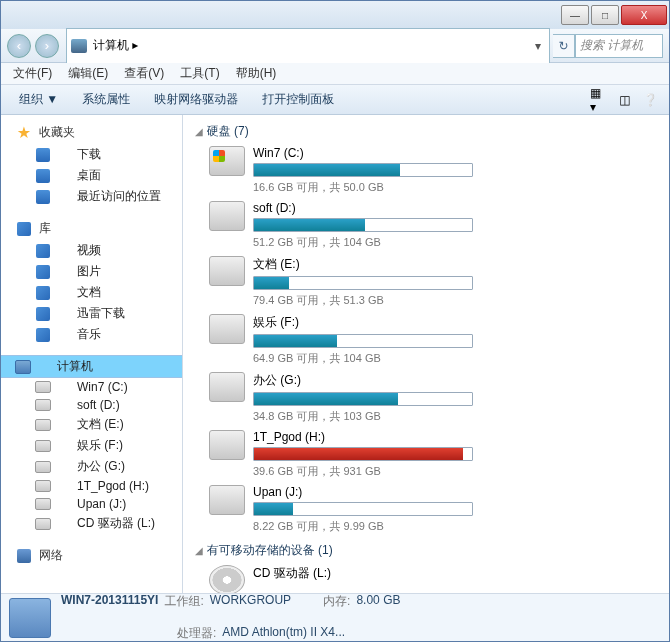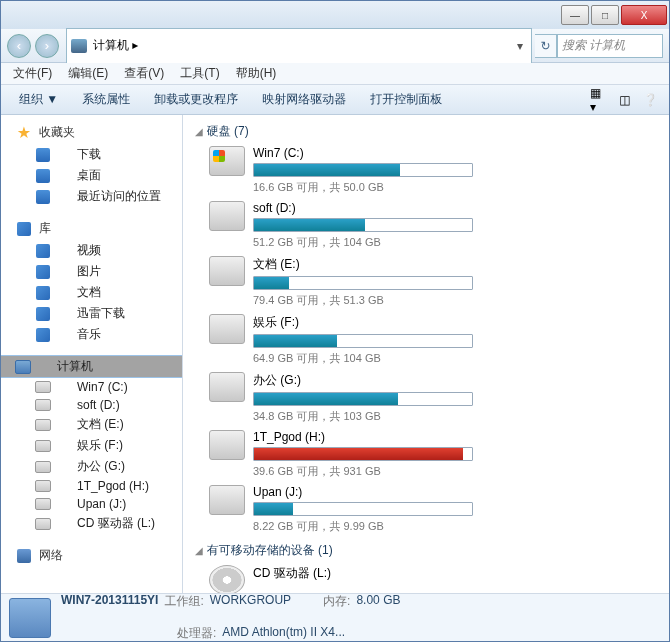--- a/index.html
+++ b/index.html
@@ -6,36 +6,36 @@
 body{background:#fff;width:670px;height:642px;overflow:hidden;position:relative;}
 .window{border:1px solid #5a7ca8;background:#fff;width:670px;height:642px;display:flex;flex-direction:column;}
 .titlebar{height:28px;background:linear-gradient(#e8f0f8,#d4e2f0);display:flex;align-items:center;justify-content:flex-end;padding:0 2px;}
 .tb-btn{width:28px;height:20px;margin-left:2px;display:flex;align-items:center;justify-content:center;border:1px solid #888;border-radius:2px;background:linear-gradient(#f8f8f8,#d8d8d8);font-size:10px;color:#333;}
 .tb-close{background:linear-gradient(#e88,#c33);color:#fff;border-color:#a22;width:46px;}
 .navbar{height:34px;background:linear-gradient(#f4f8fc,#e0eaf4);display:flex;align-items:center;padding:0 6px;border-bottom:1px solid #bcd;}
 .nav-circle{width:24px;height:24px;border-radius:50%;background:radial-gradient(#cde,#9bc);border:1px solid #7aa;margin-right:4px;display:flex;align-items:center;justify-content:center;color:#fff;font-size:13px;}
 .address{flex:1;height:36px;border:1px solid #9bc;background:#fff;display:flex;align-items:center;padding:0 4px;margin:0 3px;}
 .addr-ico{width:16px;height:14px;background:linear-gradient(#7ac,#468);margin-right:6px;border-radius:2px;}
 .addr-dd{width:14px;text-align:center;color:#555;}
-.search{width:106px;height:24px;border:1px solid #9bc;background:#fff;display:flex;align-items:center;padding:0 4px;color:#888;font-style:italic;}
+.search{width:88px;height:24px;border:1px solid #9bc;background:#fff;display:flex;align-items:center;padding:0 4px;color:#888;font-style:italic;}
 .refresh{width:22px;height:24px;border:1px solid #9bc;border-left:0;display:flex;align-items:center;justify-content:center;background:#f4f8fc;color:#468;}
 .menubar{height:22px;background:#f4f8fc;display:flex;align-items:flex-end;padding:0 4px;border-bottom:1px solid #d0dae6;}
 .menubar span{padding:2px 8px;color:#333;}
 .toolbar{height:30px;background:linear-gradient(#f0f6fc,#dce8f4);display:flex;align-items:center;padding:0 8px;border-bottom:1px solid #bcd;}
 .toolbar .tl{padding:3px 10px;color:#1a3a5a;margin-right:4px;}
 .toolbar-right{margin-left:auto;display:flex;align-items:center;gap:6px;}
 .tbico{width:20px;height:20px;display:flex;align-items:center;justify-content:center;border:1px solid transparent;border-radius:2px;}
 .body{flex:1;display:flex;overflow:hidden;}
 .sidebar{width:182px;border-right:1px solid #d0dae6;overflow:hidden;padding:4px 0;background:#fff;}
 .side-group{margin:2px 0;}
 .side-hdr{display:flex;align-items:center;padding:3px 6px 3px 14px;color:#333;}
 .side-hdr .ico{width:18px;height:16px;margin-right:6px;display:flex;align-items:center;justify-content:center;}
 .side-item{display:flex;align-items:center;padding:2px 6px 2px 34px;color:#222;gap:20px;}
 .side-item .ico{width:16px;height:14px;margin-right:6px;display:flex;align-items:center;justify-content:center;}
-.side-item.sel{background:#a3a3a3;border:1px solid #9cc3e8;border-left:0;border-right:0;}
+.side-item.sel{background:#7dd3fc;border:1px solid #9cc3e8;border-left:0;border-right:0;}
 .star{color:#f9b233;font-size:16px;}
 .libico{width:14px;height:14px;background:linear-gradient(135deg,#4a90d9,#2a6ab9);border-radius:2px;}
 .compico{width:16px;height:14px;background:linear-gradient(#7aa9d4,#4a7db8);border:1px solid #3a6da8;border-radius:2px;position:relative;}
 .driveico{width:16px;height:12px;background:linear-gradient(#e8e8e8,#c8c8c8);border:1px solid #999;border-radius:2px;}
 .netico{width:14px;height:14px;background:linear-gradient(#6a9ad4,#3a6aa4);border-radius:2px;}
 .content{flex:1;overflow-y:auto;padding:6px 12px;background:#fff;}
 .sect-hdr{display:flex;align-items:center;color:#1a3a5a;padding:2px 0;margin-bottom:4px;}
 .sect-hdr .arr{color:#888;margin-right:4px;font-size:10px;}
 .drive{display:flex;align-items:flex-start;margin:4px 0 6px 14px;}
 .drive-ico{width:36px;height:30px;margin-right:8px;background:linear-gradient(#f0f0f0,#c8c8c8);border:1px solid #aaa;border-radius:3px;position:relative;}
@@ -81,21 +81,20 @@
   <span>文件(F)</span>
   <span>编辑(E)</span>
   <span>查看(V)</span>
   <span>工具(T)</span>
   <span>帮助(H)</span>
  </div>
 
  <div class="toolbar">
   <span class="tl">组织 ▼</span>
   <span class="tl">系统属性</span>
-  <span class="tl">卸载或更改程序</span>
   <span class="tl">映射网络驱动器</span>
   <span class="tl">打开控制面板</span>
   <div class="toolbar-right">
    <div class="tbico">▦ ▾</div>
    <div class="tbico">◫</div>
    <div class="tbico" style="color:#2a80c8;">❔</div>
   </div>
  </div>
 
  <div class="body">

